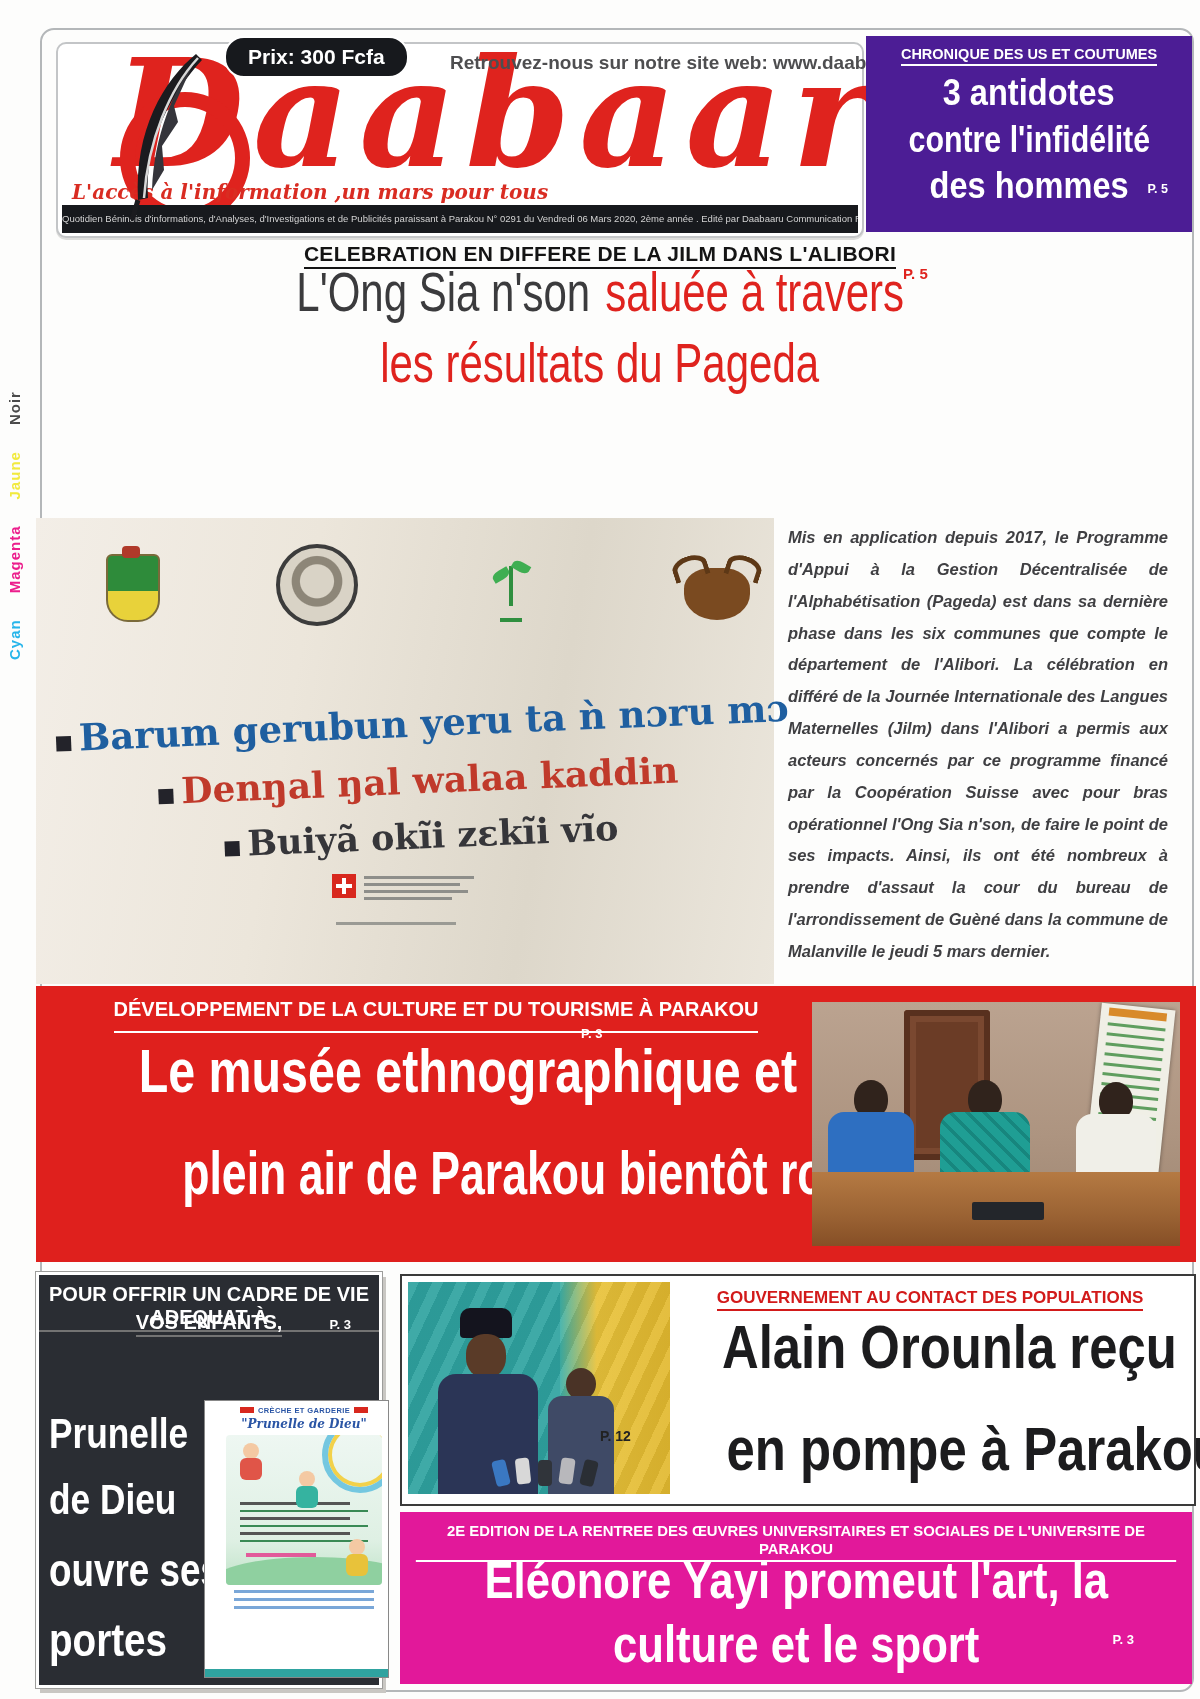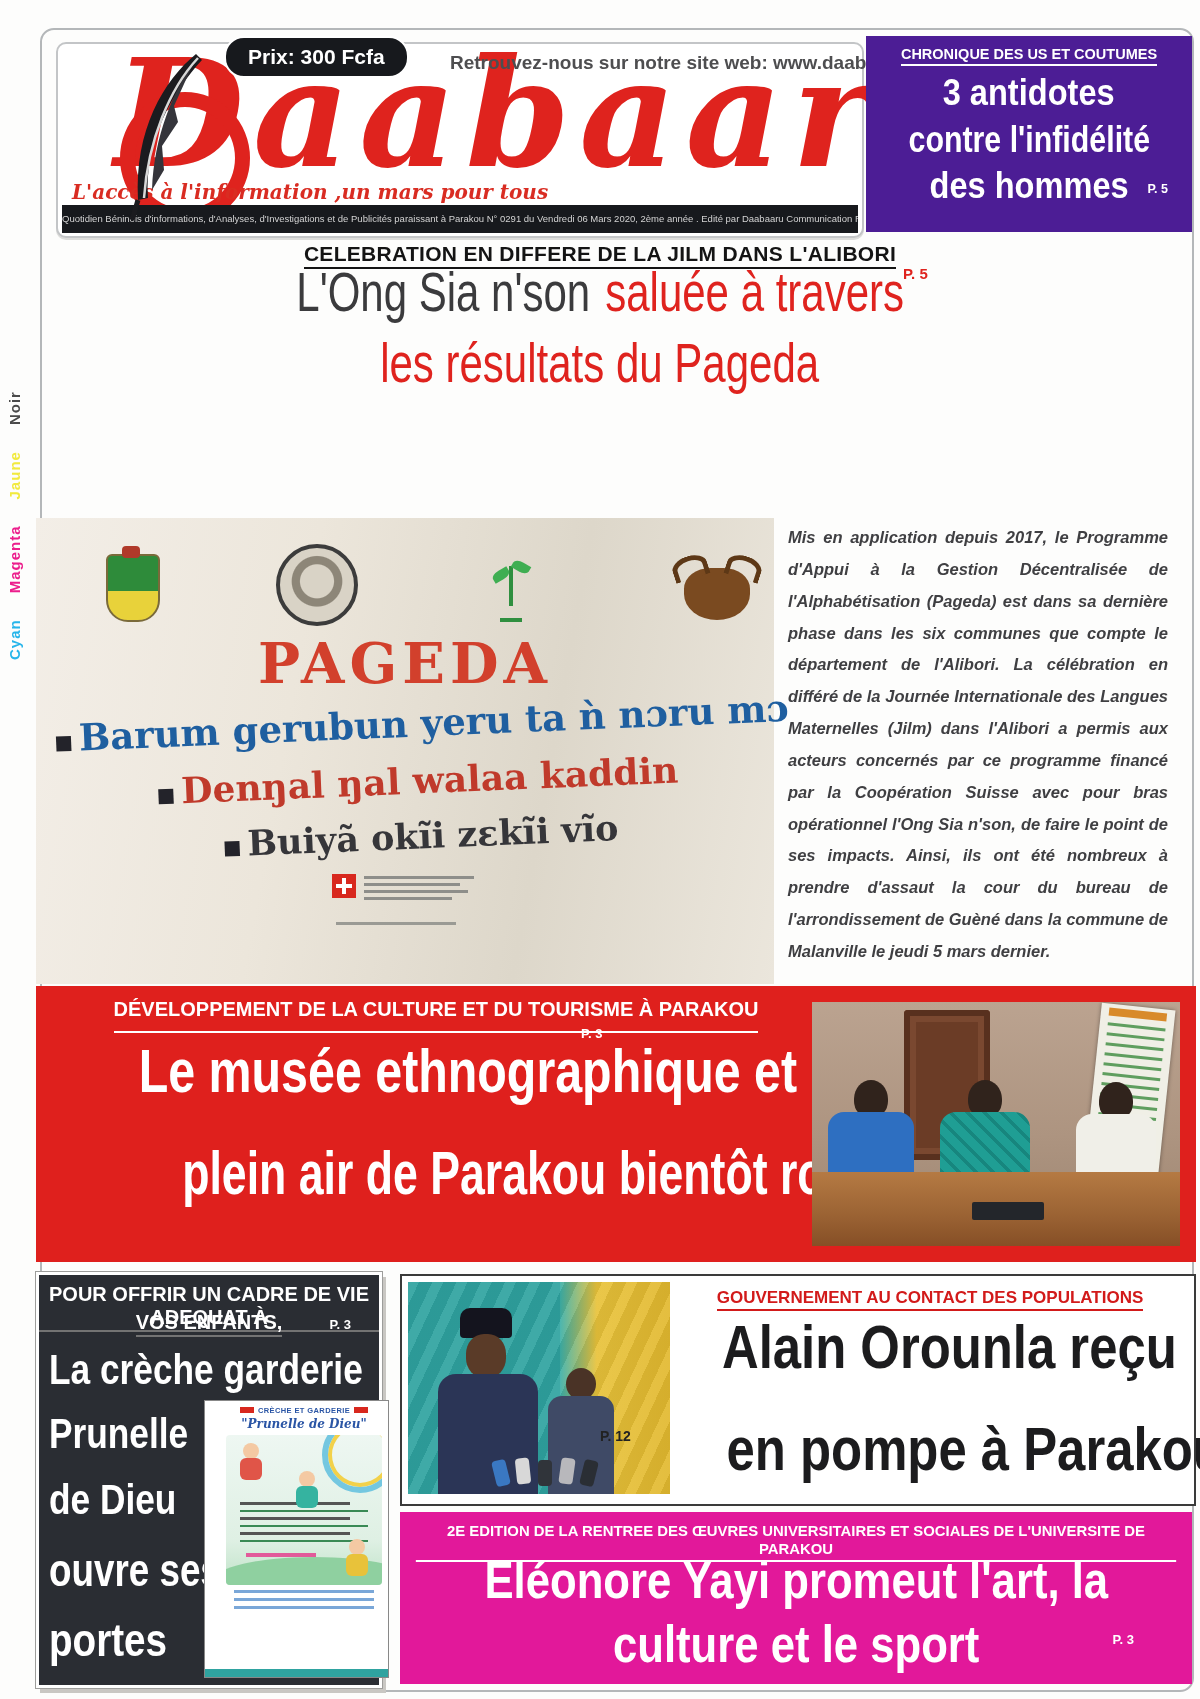--- a/index.html
+++ b/index.html
@@ -215,21 +215,20 @@
   <div id="banner" class="abs">
     <div class="shield abs"></div>
     <div class="seal abs"></div>
     <div class="plant abs">
       <i class="stem"></i>
         <i class="leaf1"></i>
         <i class="leaf2"></i>
         <i class="cap"></i>
     </div>
     <div class="buffalo abs"></div>
-    <div id="banner-title" class="abs center">PAGEDA</div>
     <div id="banner-lines" class="abs">
       <div class="bl bl1"><span class="sq"></span><span>Barum gerubun yeru ta ǹ nɔru mɔ</span></div>
       <div class="bl bl2"><span class="sq"></span><span>Denŋal ŋal walaa kaddin</span></div>
       <div class="bl bl3"><span class="sq"></span><span>Buiyã okĩi zɛkĩi vĩo</span></div>
     </div>
     <div id="swiss" class="abs">
       <i class="flag"></i>
       <i class="tl" style="top:4px;width:110px"></i>
       <i class="tl" style="top:11px;width:96px"></i>
       <i class="tl" style="top:18px;width:104px"></i>
@@ -288,21 +287,20 @@
   </div>
 
   <div id="creche" class="abs">
     <div class="k1 abs center">
       <span>POUR OFFRIR UN CADRE DE VIE ADEQUAT À</span>
     </div>
     <div class="k2 abs center">
       <span>VOS ENFANTS,</span>
     </div>
     <div class="pref abs">P. 3</div>
-    <div class="hl abs nowrap" style="top:74px"><span class="sqz" style="transform:scaleX(.84);transform-origin:left">La crèche garderie</span></div>
     <div class="hl abs nowrap" style="top:138px"><span class="sqz" style="transform:scaleX(.84);transform-origin:left">Prunelle</span></div>
     <div class="hl abs nowrap" style="top:204px"><span class="sqz" style="transform:scaleX(.84);transform-origin:left">de Dieu</span></div>
     <div class="hl abs nowrap" style="top:272px;font-size:46px"><span class="sqz" style="transform:scaleX(.8);transform-origin:left">ouvre ses</span></div>
     <div class="hl abs nowrap" style="top:342px;font-size:46px"><span class="sqz" style="transform:scaleX(.84);transform-origin:left">portes</span></div>
 
     <div id="flyer" class="abs">
       <div class="fh">CRÈCHE ET GARDERIE</div>
       <div class="ft">"Prunelle de Dieu"</div>
       <div class="scene">
         <i class="rainbow"></i>

